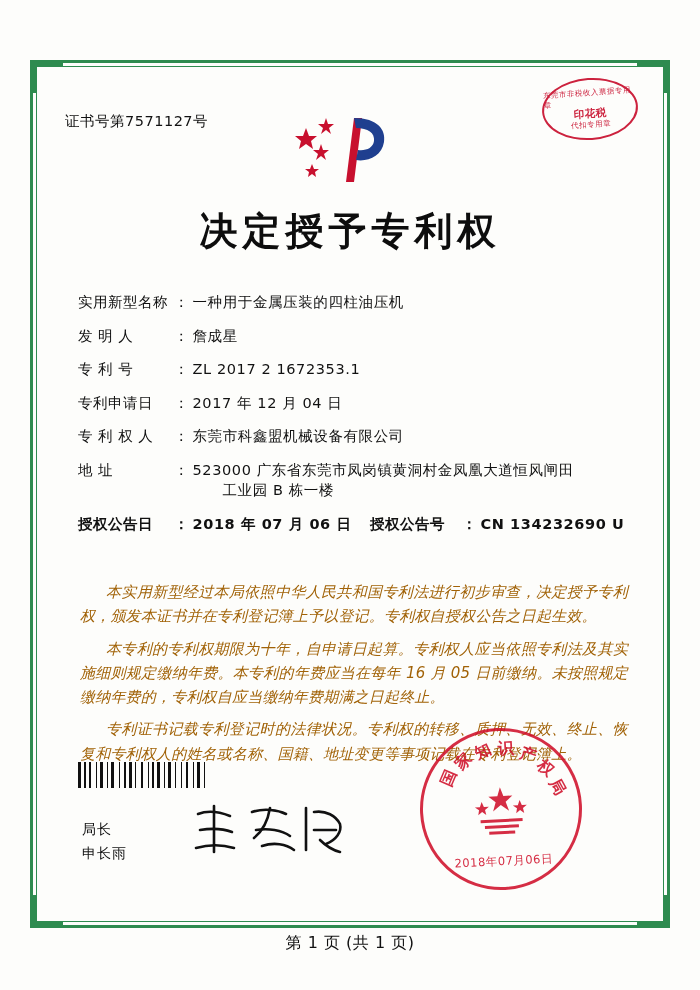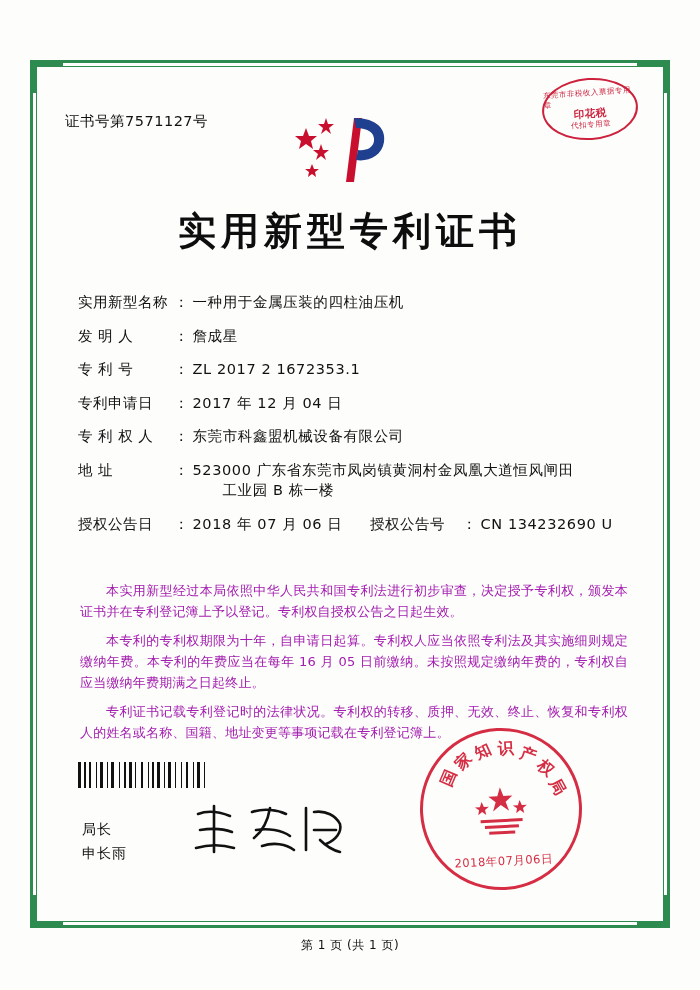--- a/index.html
+++ b/index.html
@@ -141,36 +141,38 @@
   }
   .field-value .line2 {
     display: block;
     margin-top: 6px;
     padding-left: 30px;
   }
   .pub-row {
     display: flex;
     align-items: flex-end;
     margin-bottom: 16px;
+    font-weight: bold;
   }
   .pub-left { width: 292px; flex: 0 0 292px; display: flex; }
   .pub-right { flex: 1 1 auto; display: flex; }
   .pub-right .field-label { width: 92px; flex: 0 0 92px; }
 
   
   .paras {
     position: absolute;
     left: 80px;
     right: 72px;
     top: 580px;
-    font-size: 13px;
+    font-size: 15px;
     line-height: 1.62;
     letter-spacing: 0.2px;
-    color: #a21caf;
+    color: #a16207;
     text-align: justify;
+    font-style: italic;
   }
   .paras p {
     margin: 0 0 8px 0;
     text-indent: 26px;
   }
 
   
   .barcode {
     position: absolute;
     left: 78px;
@@ -247,21 +249,21 @@
     height: 62px;
   }
 
   
   .footer {
     position: absolute;
     left: 0;
     right: 0;
     bottom: 36px;
     text-align: center;
-    font-size: 12px;
+    font-size: 16px;
     color: #111;
     letter-spacing: 0.5px;
   }
 </style>
 </head>
 <body>
 
 <div class="page">
 
   <div class="border-outer"></div>
@@ -285,21 +287,21 @@
       <path d="M66 8 C90 8 98 20 96 32 C94 46 80 52 68 50 L70 40 C78 41 85 38 86 31 C87 23 80 18 68 18 Z" fill="#1f3f8f"></path>
     </svg>
   </div>
 
   <div class="red-seal">
     <div class="seal-top">东莞市非税收入票据专用章</div>
     <div class="seal-mid">印花税</div>
     <div class="seal-bot">代扣专用章</div>
   </div>
 
-  <div class="title">实用新型专利证书</div>
+  <div class="title">决定授予专利权</div>
 
   <div class="fields">
 
     <div class="field-row">
       <div class="field-label">实用新型名称</div>
       <div class="field-colon">：</div>
       <div class="field-value">一种用于金属压装的四柱油压机</div>
     </div>
 
     <div class="field-row">

